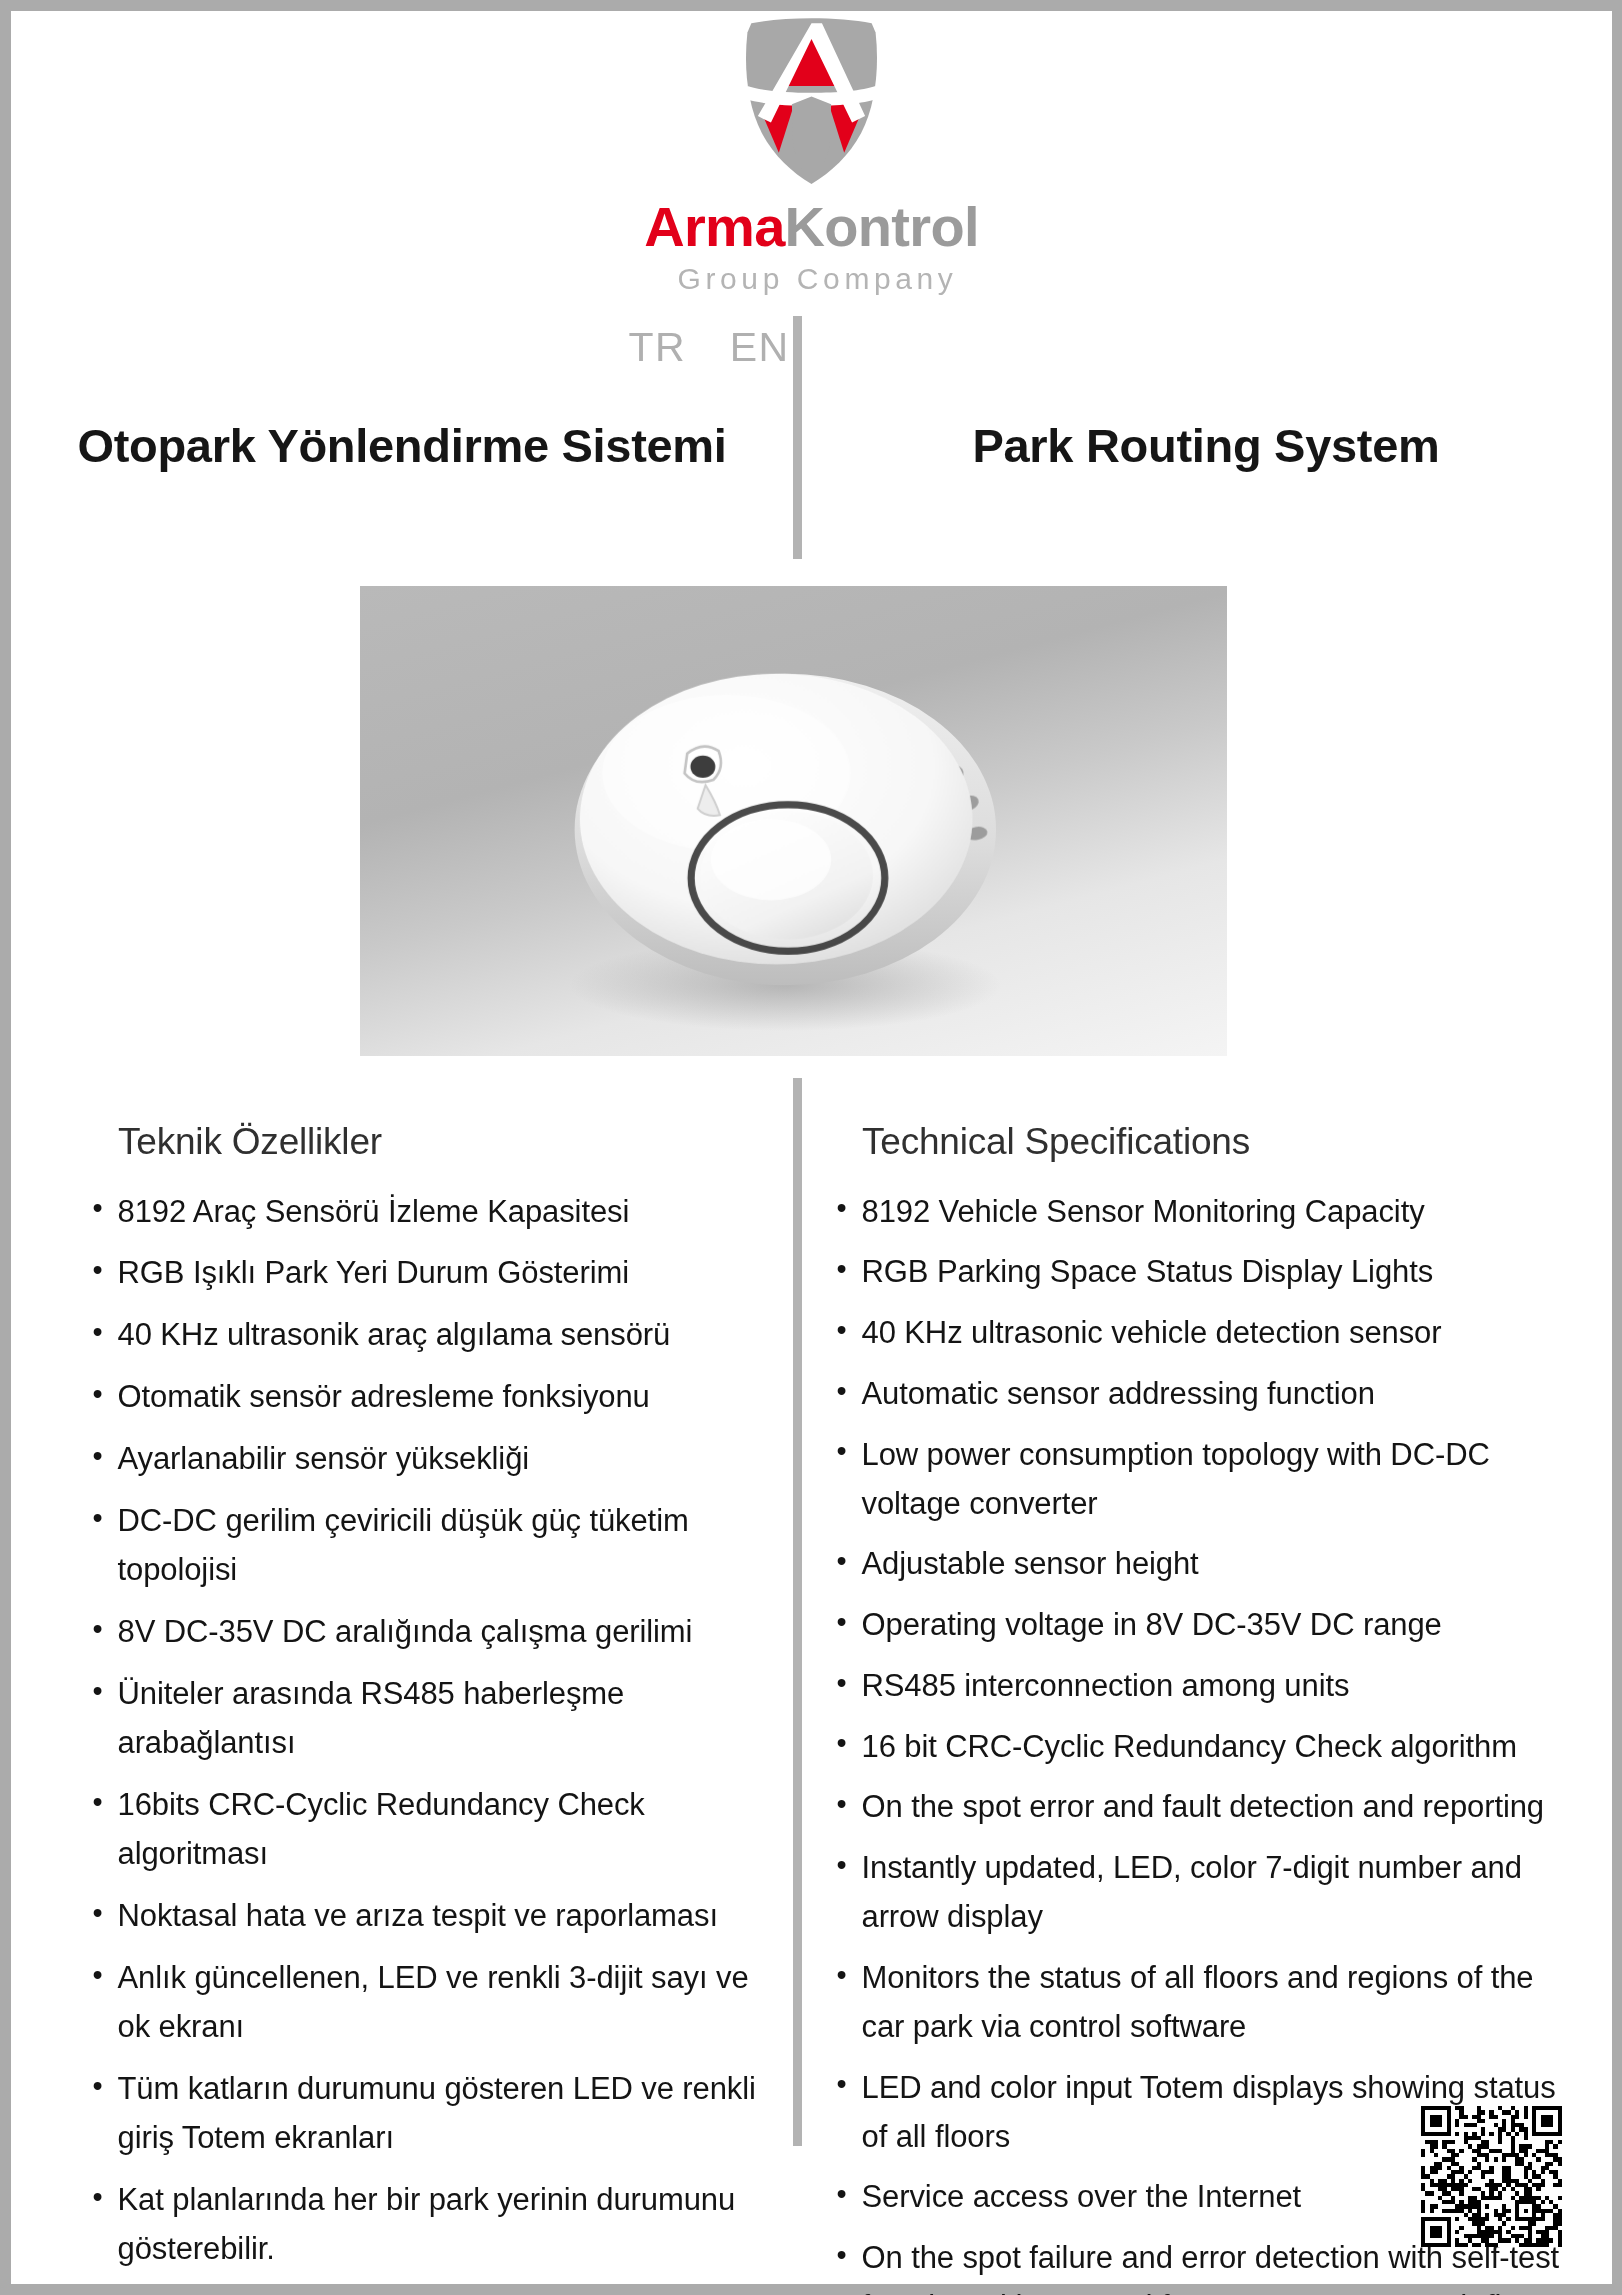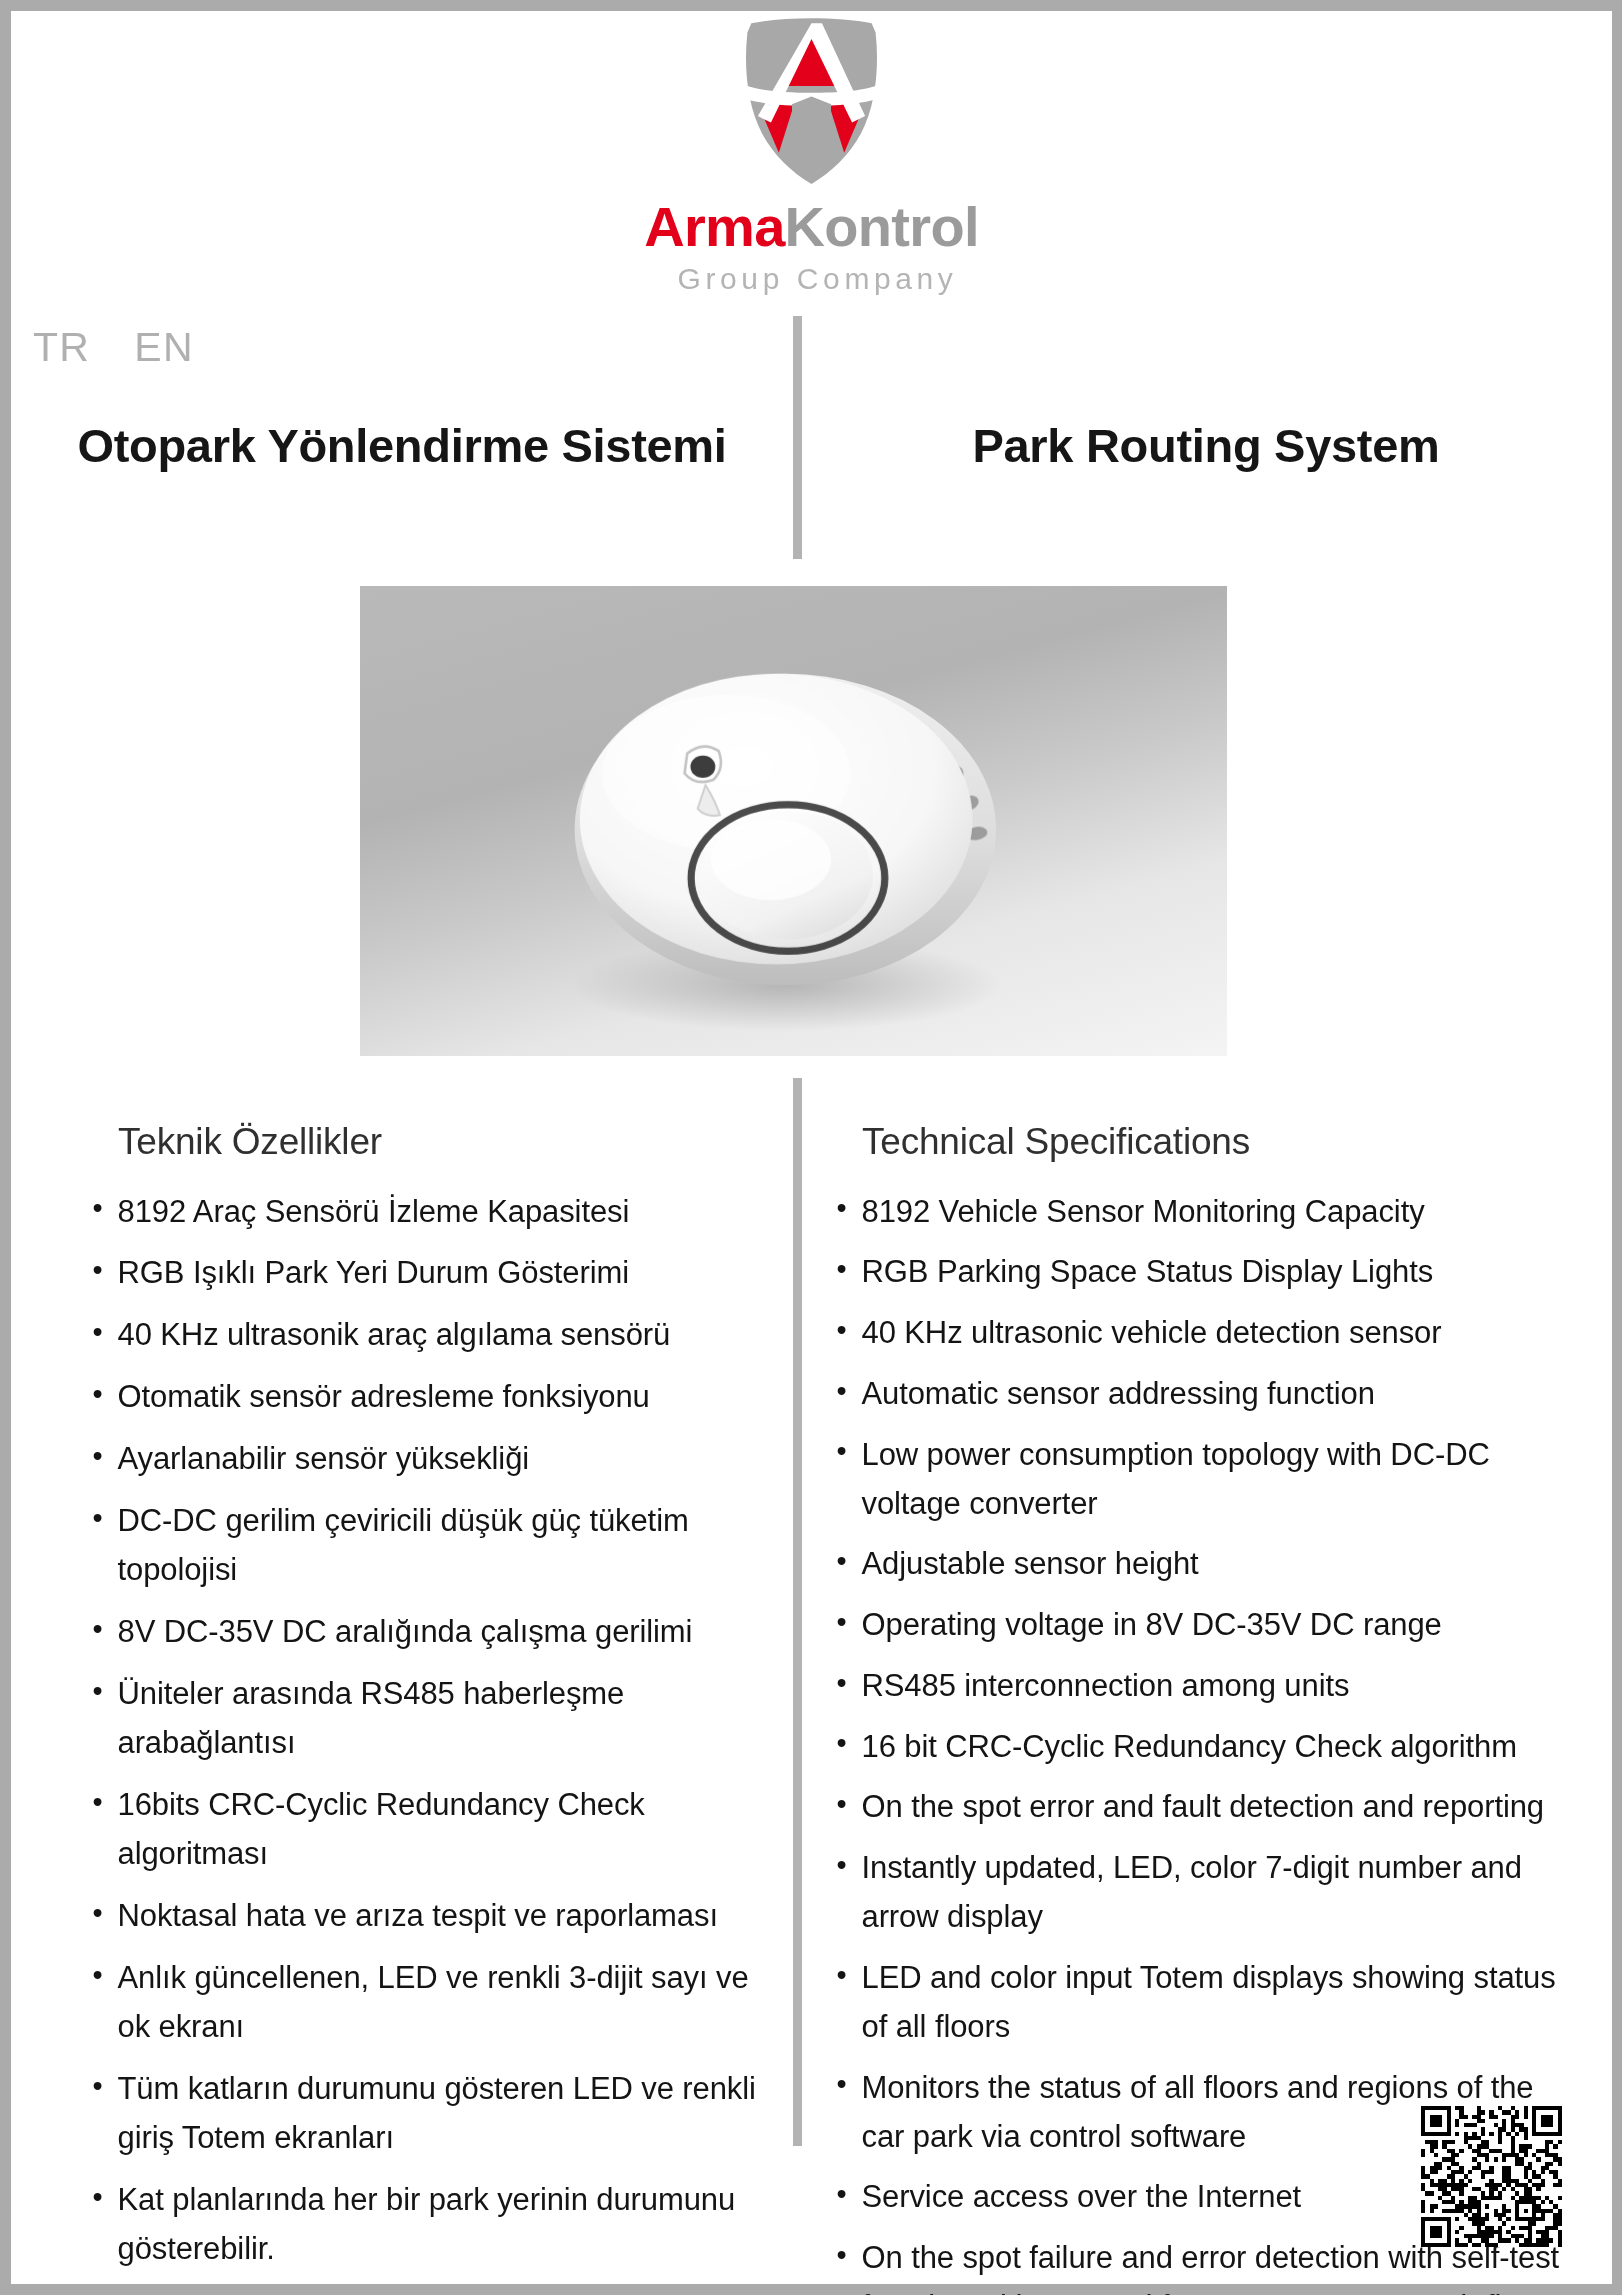--- a/index.html
+++ b/index.html
@@ -55,20 +55,21 @@
     color: #b4b4b4;
     line-height: 1;
     padding-left: 12px;
   }
 
   
   #lang-tabs {
     position: absolute;
     left: 0; top: 313px;
     width: 1396px;
+    text-align: center;
     font-size: 41px;
     color: #b0b0b0;
     letter-spacing: 1.3px;
     line-height: 1;
   }
   #lang-tabs .lang {
     display: inline-block;
     vertical-align: middle;
     padding: 0 22px;
   }
@@ -289,22 +290,22 @@
         <li>RGB Parking Space Status Display Lights</li>
         <li>40 KHz ultrasonic vehicle detection sensor</li>
         <li>Automatic sensor addressing function</li>
         <li>Low power consumption topology with DC-DC voltage converter</li>
         <li>Adjustable sensor height</li>
         <li>Operating voltage in 8V DC-35V DC range</li>
         <li>RS485 interconnection among units</li>
         <li>16 bit CRC-Cyclic Redundancy Check algorithm</li>
         <li>On the spot error and fault detection and reporting</li>
         <li>Instantly updated, LED, color 7-digit number and arrow display</li>
+        <li>Monitors the status of all floors and regions of the car park via control software</li>
         <li>LED and color input Totem displays showing status of all floors</li>
-        <li>Monitors the status of all floors and regions of the car park via control software</li>
         <li>Service access over the Internet</li>
         <li>On the spot failure and error detection with self-test function with no need for a computer on each floor</li>
 
       </ul>
     </div>
 
     <div id="qr-code">
       <svg id="qr-svg" viewBox="0 0 33 33" xmlns="http://www.w3.org/2000/svg" shape-rendering="crispEdges" aria-hidden="true">
         <rect width="33" height="33" fill="#ffffff"></rect>
         <g id="qr-modules" fill="#000000">

